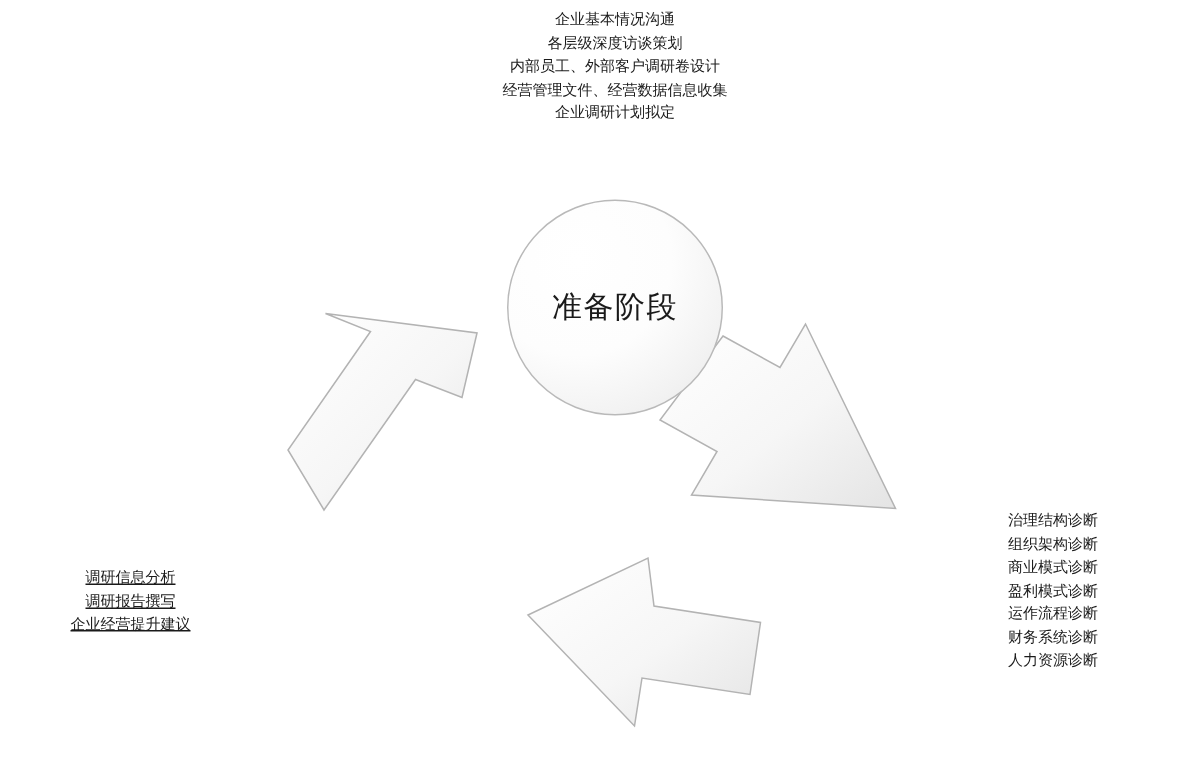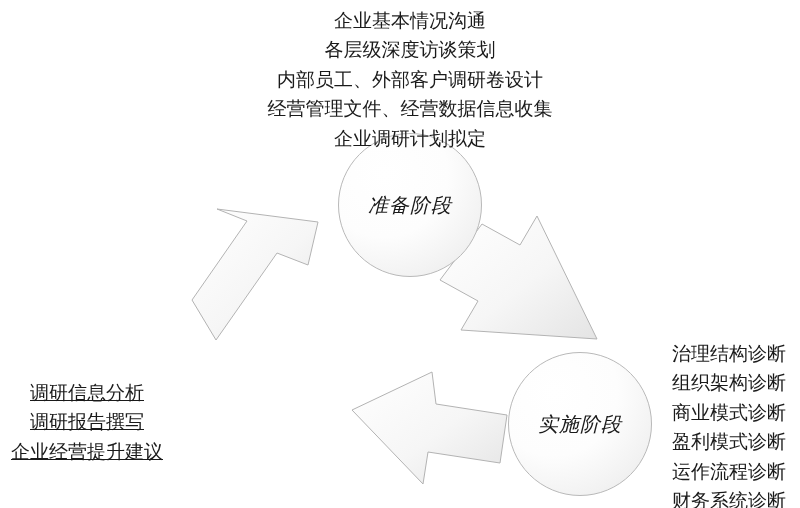--- a/index.html
+++ b/index.html
@@ -22,21 +22,20 @@
     border: 1px solid #b9b9b9;
     box-sizing: border-box;
     display: flex;
     align-items: center;
     justify-content: center;
     text-align: center;
     color: #1a1a1a;
     font-size: 20px;
     line-height: 1.25;
     letter-spacing: 1px;
-    font-style: italic;
   }
   #circle-prepare {
     left: 338px;
     top: 133px;
     width: 144px;
     height: 144px;
   }
   #circle-implement {
     left: 508px;
     top: 352px;
@@ -49,21 +48,21 @@
     width: 144px;
     height: 144px;
   }
   .circle-label {
     padding: 0 8px;
     white-space: pre-line;
   }
   .note {
     position: absolute;
     color: #1a1a1a;
-    font-size: 19px;
+    font-size: 10px;
     line-height: 1.55;
     white-space: pre-line;
   }
   #note-top {
     left: 260px;
     top: 6px;
     width: 300px;
     text-align: center;
   }
   #note-right {
@@ -138,23 +137,20 @@
                L 247 221
                L 217 209
                Z"></path>
     </g>
   </svg>
 
   <div class="circle" id="circle-prepare">
     <span class="circle-label">准备阶段</span>
   </div>
 
-  <div class="circle" id="circle-implement">
-    <span class="circle-label">实施阶段</span>
-  </div>
 
 
   <div class="note" id="note-top">企业基本情况沟通
 各层级深度访谈策划
 内部员工、外部客户调研卷设计
 经营管理文件、经营数据信息收集
 企业调研计划拟定</div>
   <div class="note" id="note-right">治理结构诊断
 组织架构诊断
 商业模式诊断

